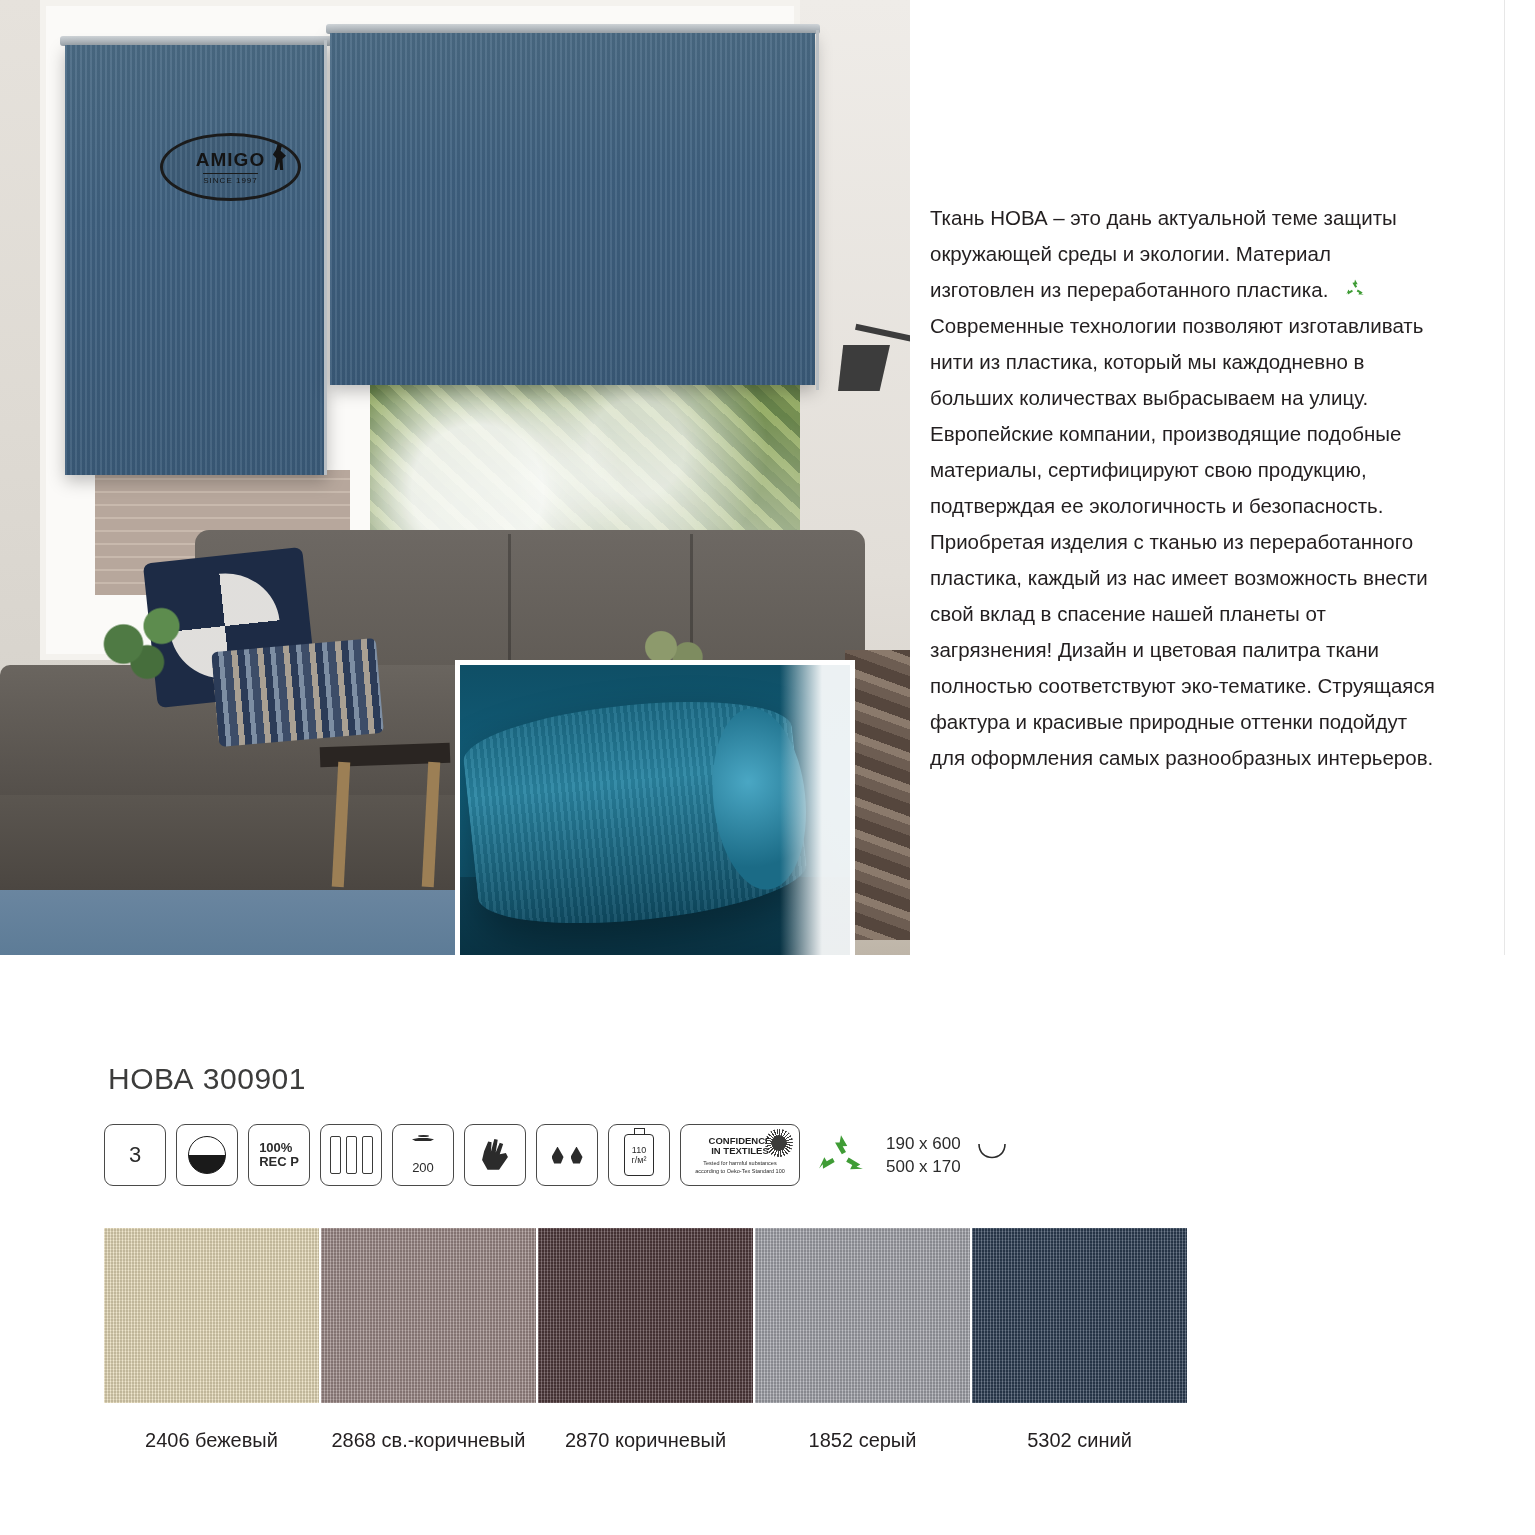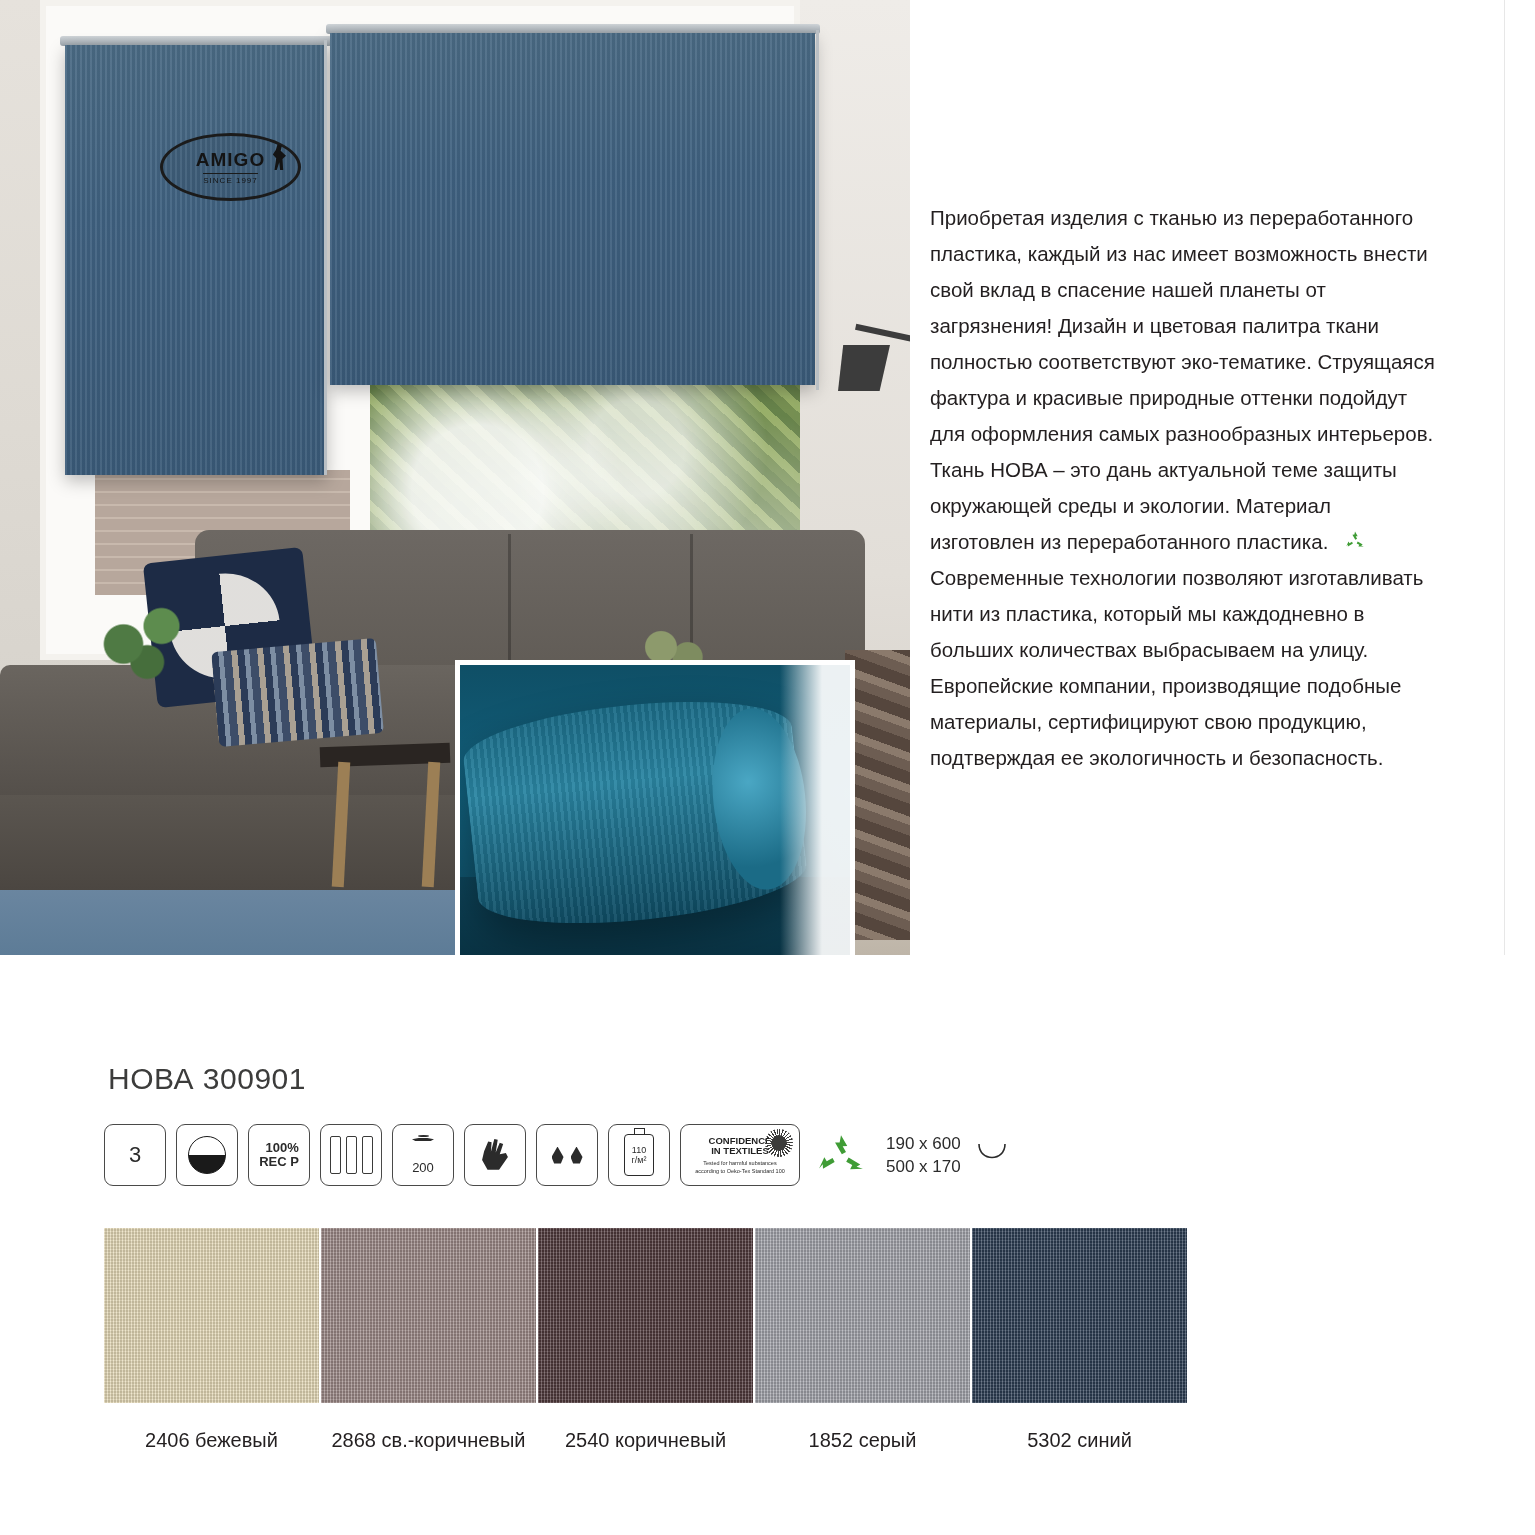--- a/index.html
+++ b/index.html
@@ -403,21 +403,21 @@
     background: #fff;
   }
   .ic-text {
     font-size: 22px;
     color: #2b2b2b;
   }
   .ic-rec {
     font-size: 13px;
     font-weight: bold;
     line-height: 14px;
-    text-align: right;
+    text-align: left;
     color: #2b2b2b;
   }
   .half-fill {
     width: 38px;
     height: 38px;
     border-radius: 50%;
     background: linear-gradient(180deg,#ffffff 0 50%, #1a1a1a 50% 100%);
     border: 1.6px solid #1a1a1a;
     box-sizing: border-box;
   }
@@ -571,32 +571,32 @@
     <div class="fabric-sheet"></div>
     <div class="fabric-roll">
       <div class="fabric-roll-end"></div>
     </div>
     <div class="fabric-white"></div>
   </div>
 </div>
 <div class="page-edge"></div>
 
 <div class="description">
-  <p>Приобретая изделия с тканью из переработанного пластика, каждый из нас имеет возможность внести свой вклад в спасение нашей планеты от загрязнения! Дизайн и цветовая палитра ткани полностью соответствуют эко-тематике. Струящаяся фактура и красивые природные оттенки подойдут для оформления самых разнообразных интерьеров.</p>
   <p>
     <span>Ткань НОВА – это дань актуальной теме защиты окружающей среды и экологии. Материал изготовлен из переработанного пластика.</span>
     <span class="recycle-inline">
       <svg viewBox="0 0 24 24" width="26" height="24" aria-hidden="true">
         <path d="M12 2.6l2.7 4.6-2 .1 1.4 2.4-1.8 1-2.9-5 2-.1L12 2.6z" fill="#3f9c35"></path>
         <path d="M3.3 17.3l2.2-4.8 1 1.7 2.5-1.4.9 1.8-5 2.9-.1-2-1.5 1.8z" fill="#3f9c35"></path>
         <path d="M20.8 17.4l-5.4.2.9-1.8-2.6-1.4 1-1.8 5 2.9-1.6 1 2.7.9z" fill="#3f9c35"></path>
       </svg>
     </span>
     <span>Современные технологии позволяют изготавливать нити из пластика, который мы каждодневно в больших количествах выбрасываем на улицу. Европейские компании, производящие подобные материалы, сертифицируют свою продукцию, подтверждая ее экологичность и безопасность.</span>
   </p>
+  <p>Приобретая изделия с тканью из переработанного пластика, каждый из нас имеет возможность внести свой вклад в спасение нашей планеты от загрязнения! Дизайн и цветовая палитра ткани полностью соответствуют эко-тематике. Струящаяся фактура и красивые природные оттенки подойдут для оформления самых разнообразных интерьеров.</p>
 </div>
 
 <div class="product-title">НОВА 300901</div>
 
 <div class="icon-row">
 
   <div class="ic">
     <span class="ic-text">3</span>
   </div>
 
@@ -688,21 +688,21 @@
     <div class="swatch" style="background:#9d8a88">
       <div class="sw-tex"></div>
     </div>
     <div class="swatch-label">2868 св.-коричневый</div>
   </div>
 
   <div class="swatch-cell">
     <div class="swatch" style="background:#50393c">
       <div class="sw-tex"></div>
     </div>
-    <div class="swatch-label">2540 коричневый</div>
+    <div class="swatch-label">2870 коричневый</div>
   </div>
 
   <div class="swatch-cell">
     <div class="swatch" style="background:#a3a4ab">
       <div class="sw-tex"></div>
     </div>
     <div class="swatch-label">1852 серый</div>
   </div>
 
   <div class="swatch-cell">

